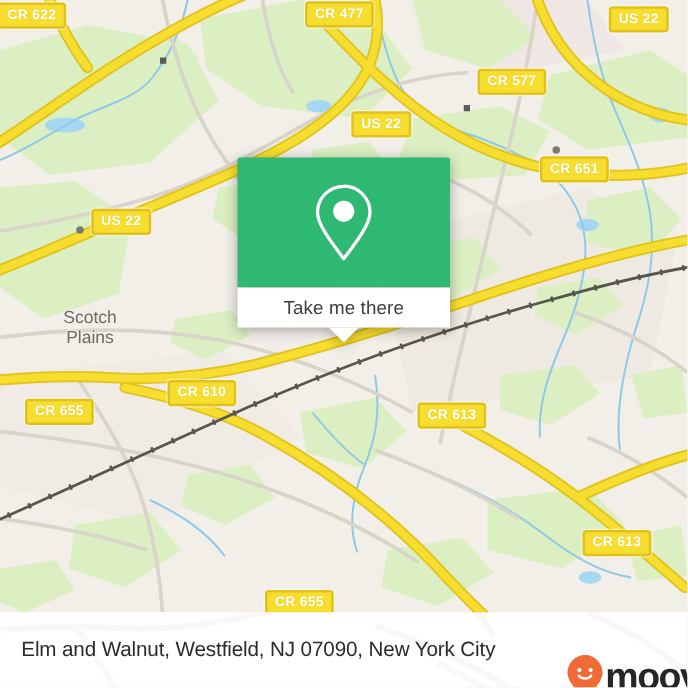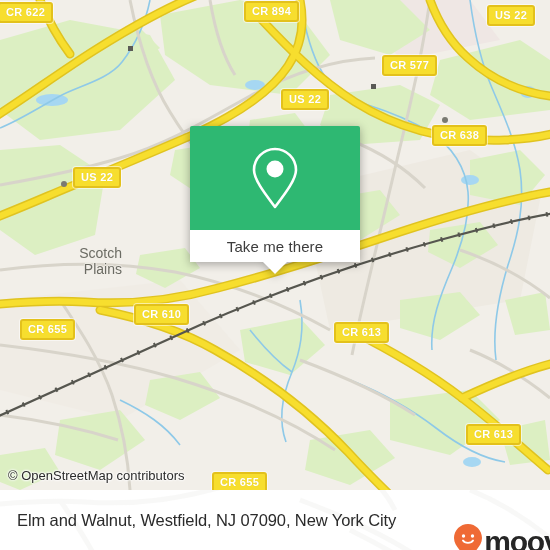--- a/index.html
+++ b/index.html
@@ -34,21 +34,21 @@
     text-shadow:0 0 1px rgba(0,0,0,.12);
     box-shadow:0 0 0 1px rgba(255,255,255,.55);
   }
 
   
   .place-label {
     position:absolute;
     color:#6b6b63;
     font-size:14px;
     line-height:16px;
-    text-align:right;
+    text-align:center;
     text-shadow:
       1px 0 1px #f2efe9, -1px 0 1px #f2efe9,
       0 1px 1px #f2efe9, 0 -1px 1px #f2efe9;
     white-space:pre-line;
     pointer-events:none;
   }
 
   
   #osm-attribution {
     position:absolute;
@@ -243,33 +243,32 @@
       <rect x="371" y="84" width="5" height="5" fill="#5a5a56"></rect>
       <circle cx="64" cy="184" r="3" fill="#7a7a72"></circle>
       <circle cx="445" cy="120" r="3" fill="#7a7a72"></circle>
     </g>
   </svg>
 
   <div class="place-label" style="left:22px; top:245px; width:100px;">Scotch
 Plains</div>
 
   <div class="shield" style="left:-2px;  top:2px;">CR 622</div>
-  <div class="shield" style="left:244px; top:1px;">CR 894</div>
+  <div class="shield" style="left:244px; top:1px;">CR 477</div>
   <div class="shield" style="left:487px; top:5px;">US 22</div>
   <div class="shield" style="left:382px; top:36px;margin-top:19px;">CR 577</div>
   <div class="shield" style="left:281px; top:89px;">US 22</div>
-  <div class="shield" style="left:432px; top:125px;">CR 638</div>
+  <div class="shield" style="left:432px; top:125px;">CR 651</div>
   <div class="shield" style="left:73px;  top:167px;">US 22</div>
   <div class="shield" style="left:20px;  top:319px;">CR 655</div>
   <div class="shield" style="left:134px; top:304px;">CR 610</div>
   <div class="shield" style="left:334px; top:322px;">CR 613</div>
   <div class="shield" style="left:466px; top:424px;">CR 613</div>
   <div class="shield" style="left:212px; top:472px;">CR 655</div>
 
-  <div id="osm-attribution">© OpenStreetMap contributors</div>
 
   <div id="popup-card">
     <div id="popup-image">
       <svg width="54" height="66" viewBox="0 0 54 66">
         <path d="M27 4 C15.4 4 6 13.4 6 25 C6 35 18 50 27 62 C36 50 48 35 48 25 C48 13.4 38.6 4 27 4 Z" fill="none" stroke="#ffffff" stroke-width="2.6" stroke-linejoin="round"></path>
         <circle cx="27" cy="24" r="8.5" fill="#ffffff"></circle>
       </svg>
     </div>
     <div id="popup-footer">
       <span id="popup-label">Take me there</span>

